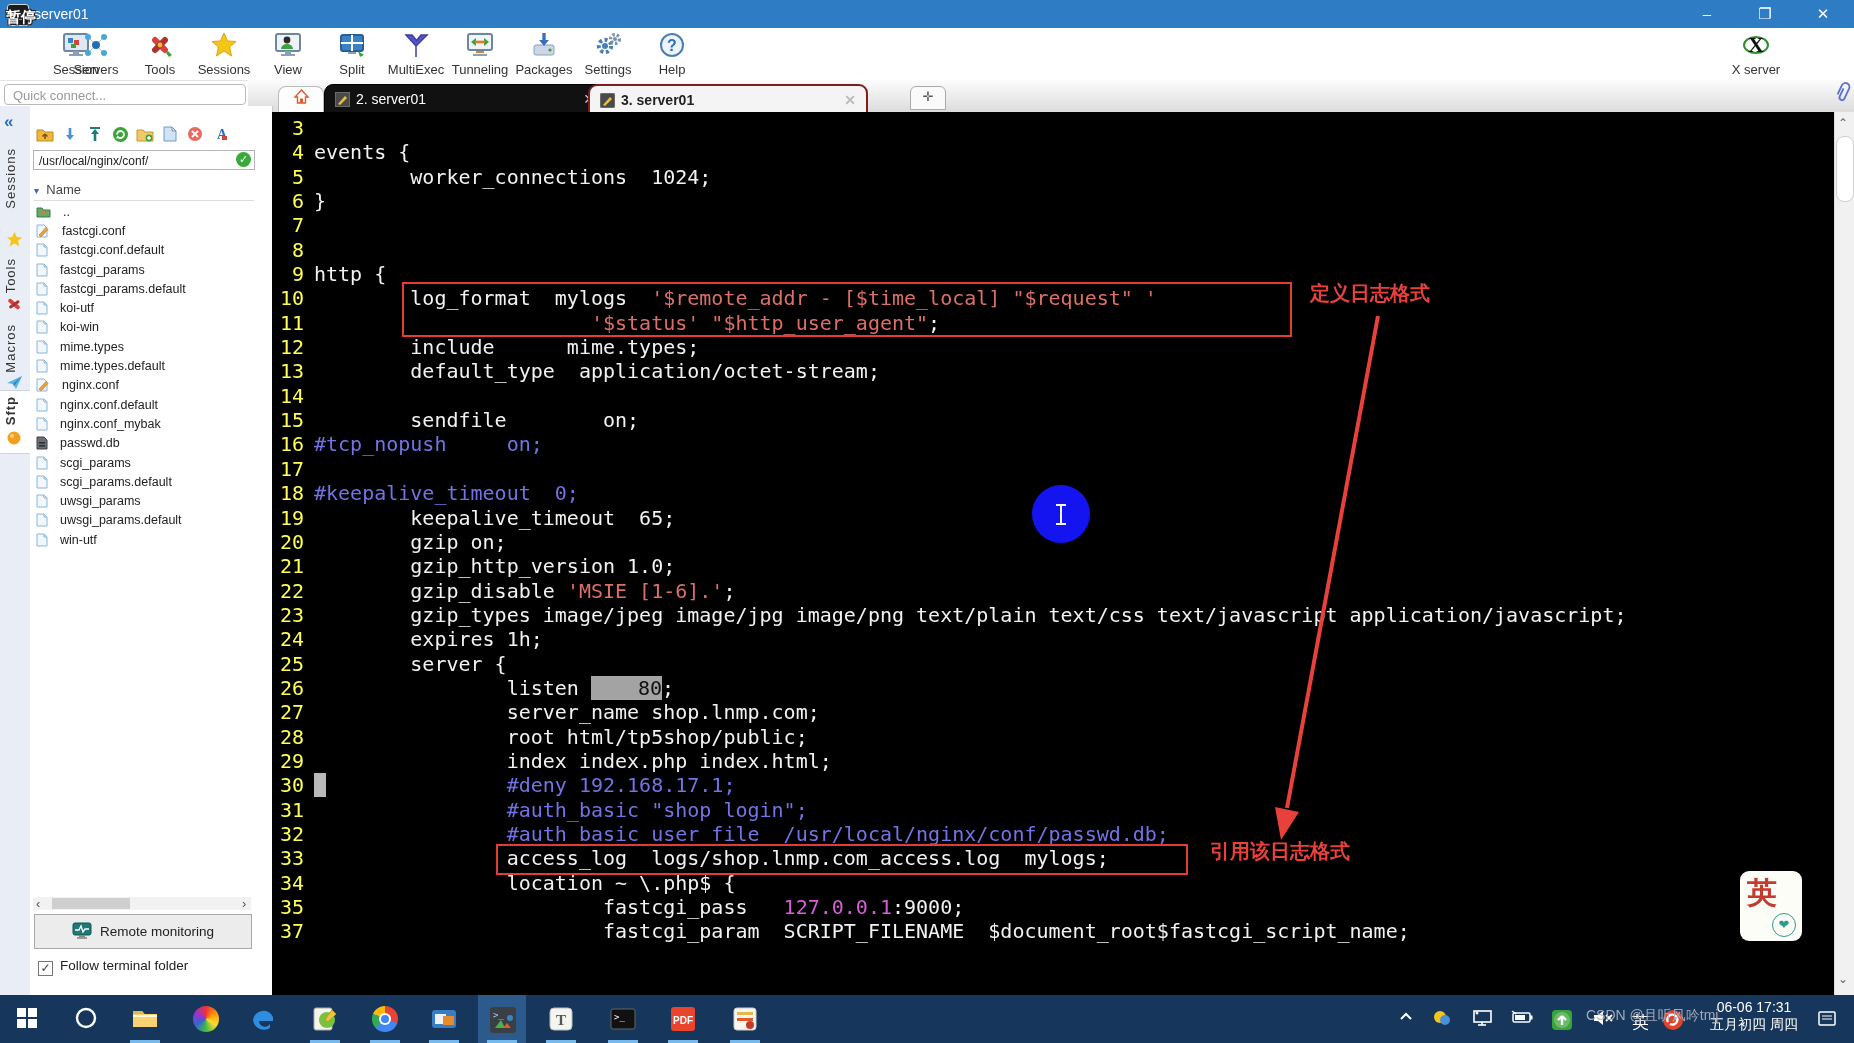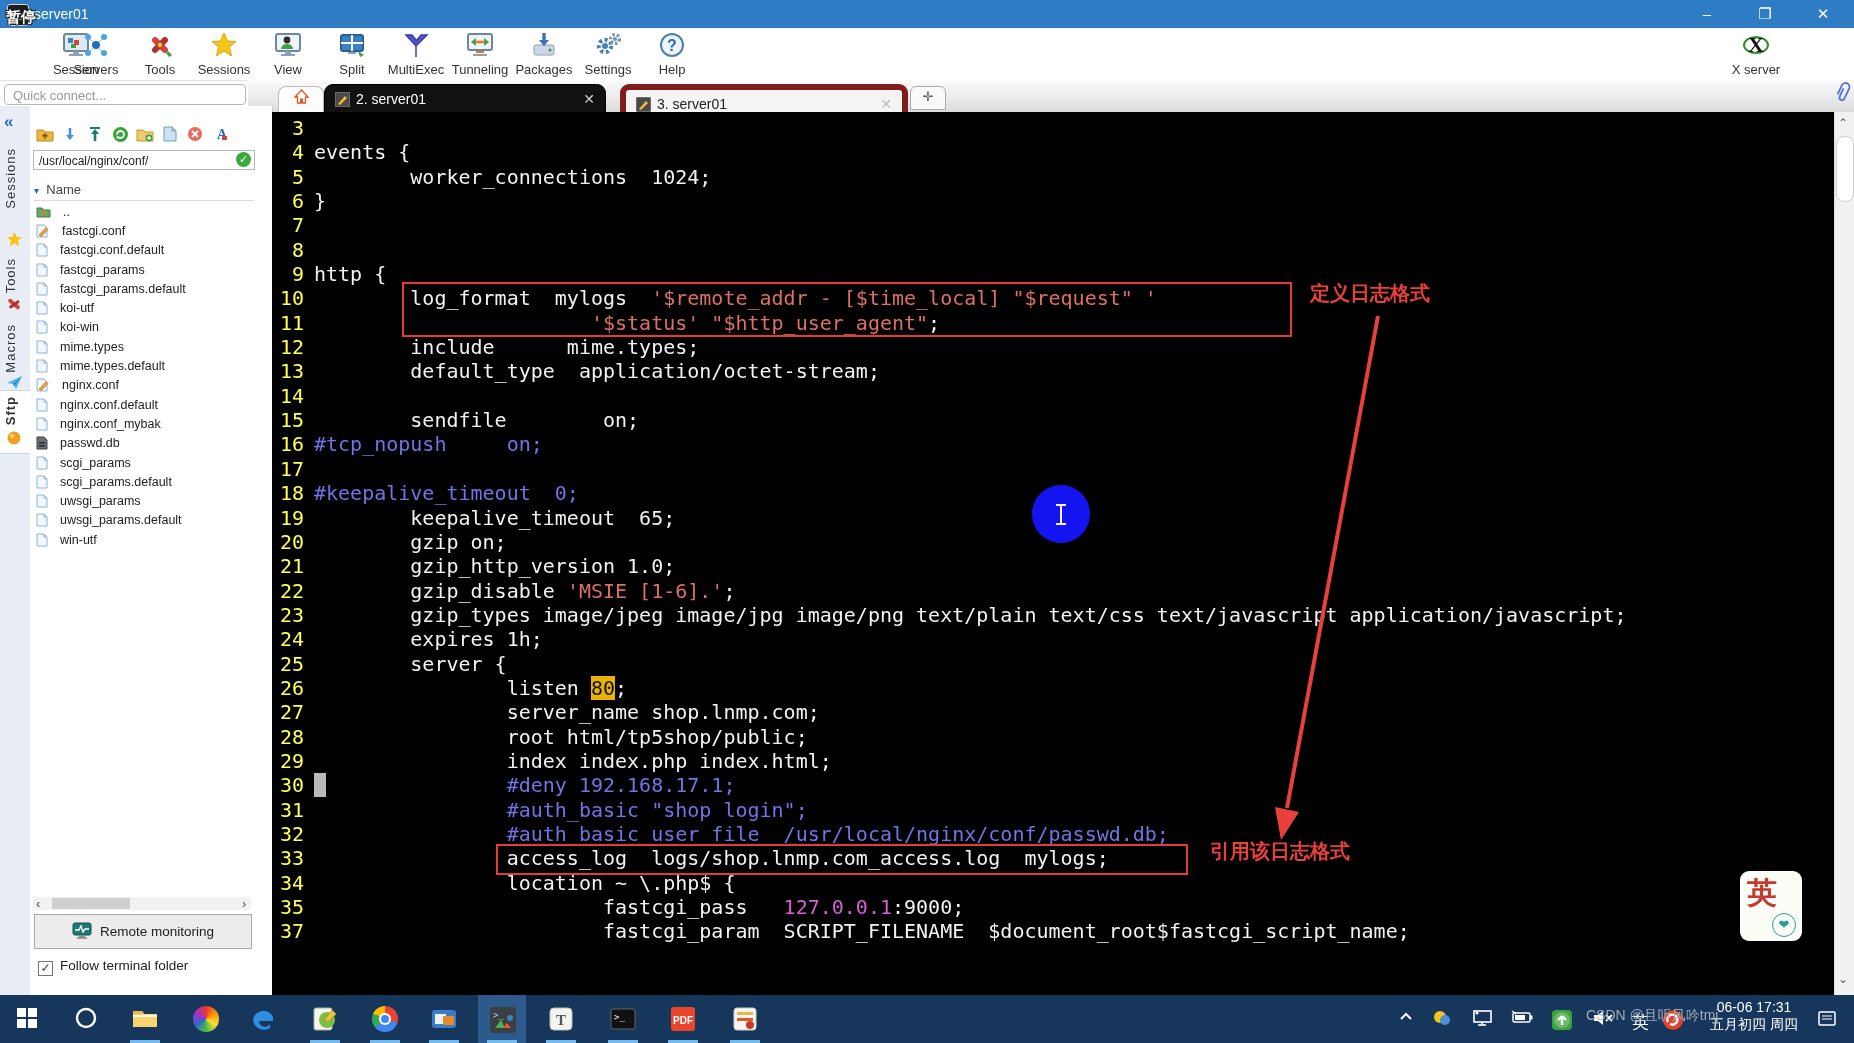--- a/index.html
+++ b/index.html
@@ -18,21 +18,21 @@
   .tb-item .ticon{display:block;height:30px;margin-top:1px;}
   .tb-item .tlabel{display:block;font-size:13px;color:#333;margin-top:1px;}
   
   #quickconnect{left:4px;top:84px;width:242px;height:21px;border:1px solid #b9b9b9;border-radius:4px;
      background:#fff;font-size:13px;color:#999;line-height:21px;padding-left:8px;box-sizing:border-box;}
   #tabbar{left:248px;top:80px;width:1606px;height:32px;background:linear-gradient(#fcfcfc,#dcdcdc);border-bottom:1px solid #aaa;}
   #home-tab{left:278px;top:86px;width:44px;height:26px;background:#fdfdfd;border:1px solid #bbb;border-bottom:none;
      border-radius:8px 8px 0 0;text-align:center;line-height:26px;}
   .tab{top:84px;height:28px;border-radius:9px 9px 0 0;font-size:14px;line-height:28px;white-space:nowrap;}
   #tab-2{left:324px;width:280px;background:#111;color:#fff;border:1px solid #000;}
-  #tab-3{left:620px;width:276px;background:#f4f4f4;color:#222;border:6px solid #7f1d1d;}
+  #tab-3{left:588px;width:276px;background:#f4f4f4;color:#222;border:2px solid #7f1d1d;font-weight:bold;}
   .tab .tabicon{display:inline-block;vertical-align:-3px;margin:0 6px 0 10px;}
   .tab .tabclose{position:absolute;right:10px;top:0;font-size:14px;}
   #newtab-btn{left:910px;top:86px;width:34px;height:22px;background:#fafafa;border:1px solid #aaa;border-radius:6px 6px 0 0;
      text-align:center;line-height:20px;font-size:13px;color:#555;}
   #paperclip{left:1833px;top:80px;}
   
   #dock{left:0;top:106px;width:30px;height:889px;background:#e9eef6;border-right:1px solid #ccd4de;}
   #collapse-btn{left:4px;top:112px;font-size:17px;font-weight:bold;color:#2a6fbd;}
   .vtab-label{position:absolute;left:3px;writing-mode:vertical-rl;transform:rotate(180deg);
      font-size:13px;color:#333;letter-spacing:1px;}
@@ -56,21 +56,21 @@
      font-size:13.5px;color:#222;text-align:center;line-height:33px;}
   #follow-row{left:38px;top:958px;font-size:13.5px;color:#222;}
   #follow-box{display:inline-block;width:13px;height:13px;border:1px solid #777;background:#fff;color:#444;
      font-size:12px;line-height:13px;text-align:center;vertical-align:-2px;margin-right:7px;}
   
   #terminal{left:272px;top:112px;width:1562px;height:883px;background:#000;}
   #term-lines{position:absolute;left:4px;top:4px;}
   .tline{height:24.35px;white-space:pre;font-family:"DejaVu Sans Mono",monospace;font-size:20px;line-height:24.35px;}
   .ln{display:inline-block;width:28px;text-align:right;color:#ffff55;margin-right:10px;}
   .seg-w{color:#f2f2f2;} .seg-r{color:#dd7066;} .seg-c{color:#7373e8;}
-  .seg-m{color:#d65fd6;} .seg-h{background:#eab308;color:#111;}
+  .seg-m{color:#d65fd6;} .seg-h{background:#a3a3a3;color:#111;padding-left:47px;}
   .seg-k{background:#b9b9b9;color:#b9b9b9;}
   
   #v-scroll{left:1834px;top:112px;width:20px;height:883px;background:#f1f1f1;border-left:1px solid #dcdcdc;}
   #v-thumb{left:1836px;top:136px;width:16px;height:64px;background:#fff;border:1px solid #cfcfcf;border-radius:8px;}
   .v-arrow{left:1838px;font-size:12px;color:#666;}
   
   #anno-svg{left:0;top:0;pointer-events:none;}
   .red-label{position:absolute;color:#e8413c;font-size:20px;font-weight:bold;white-space:nowrap;
      font-family:"Liberation Sans",sans-serif;}
   

